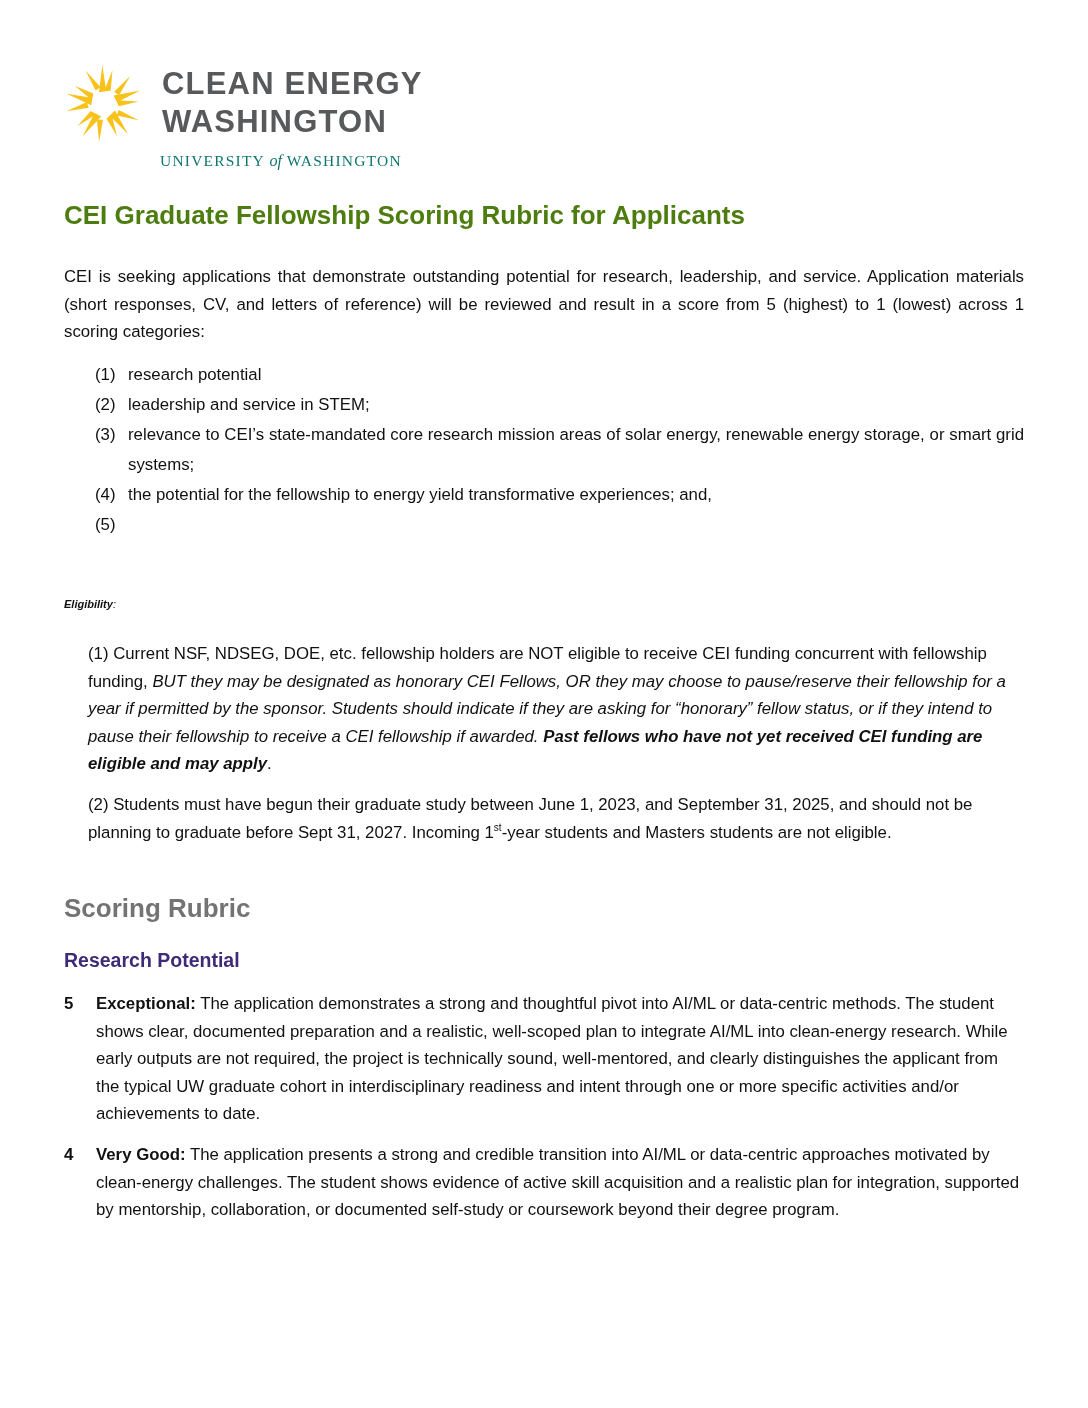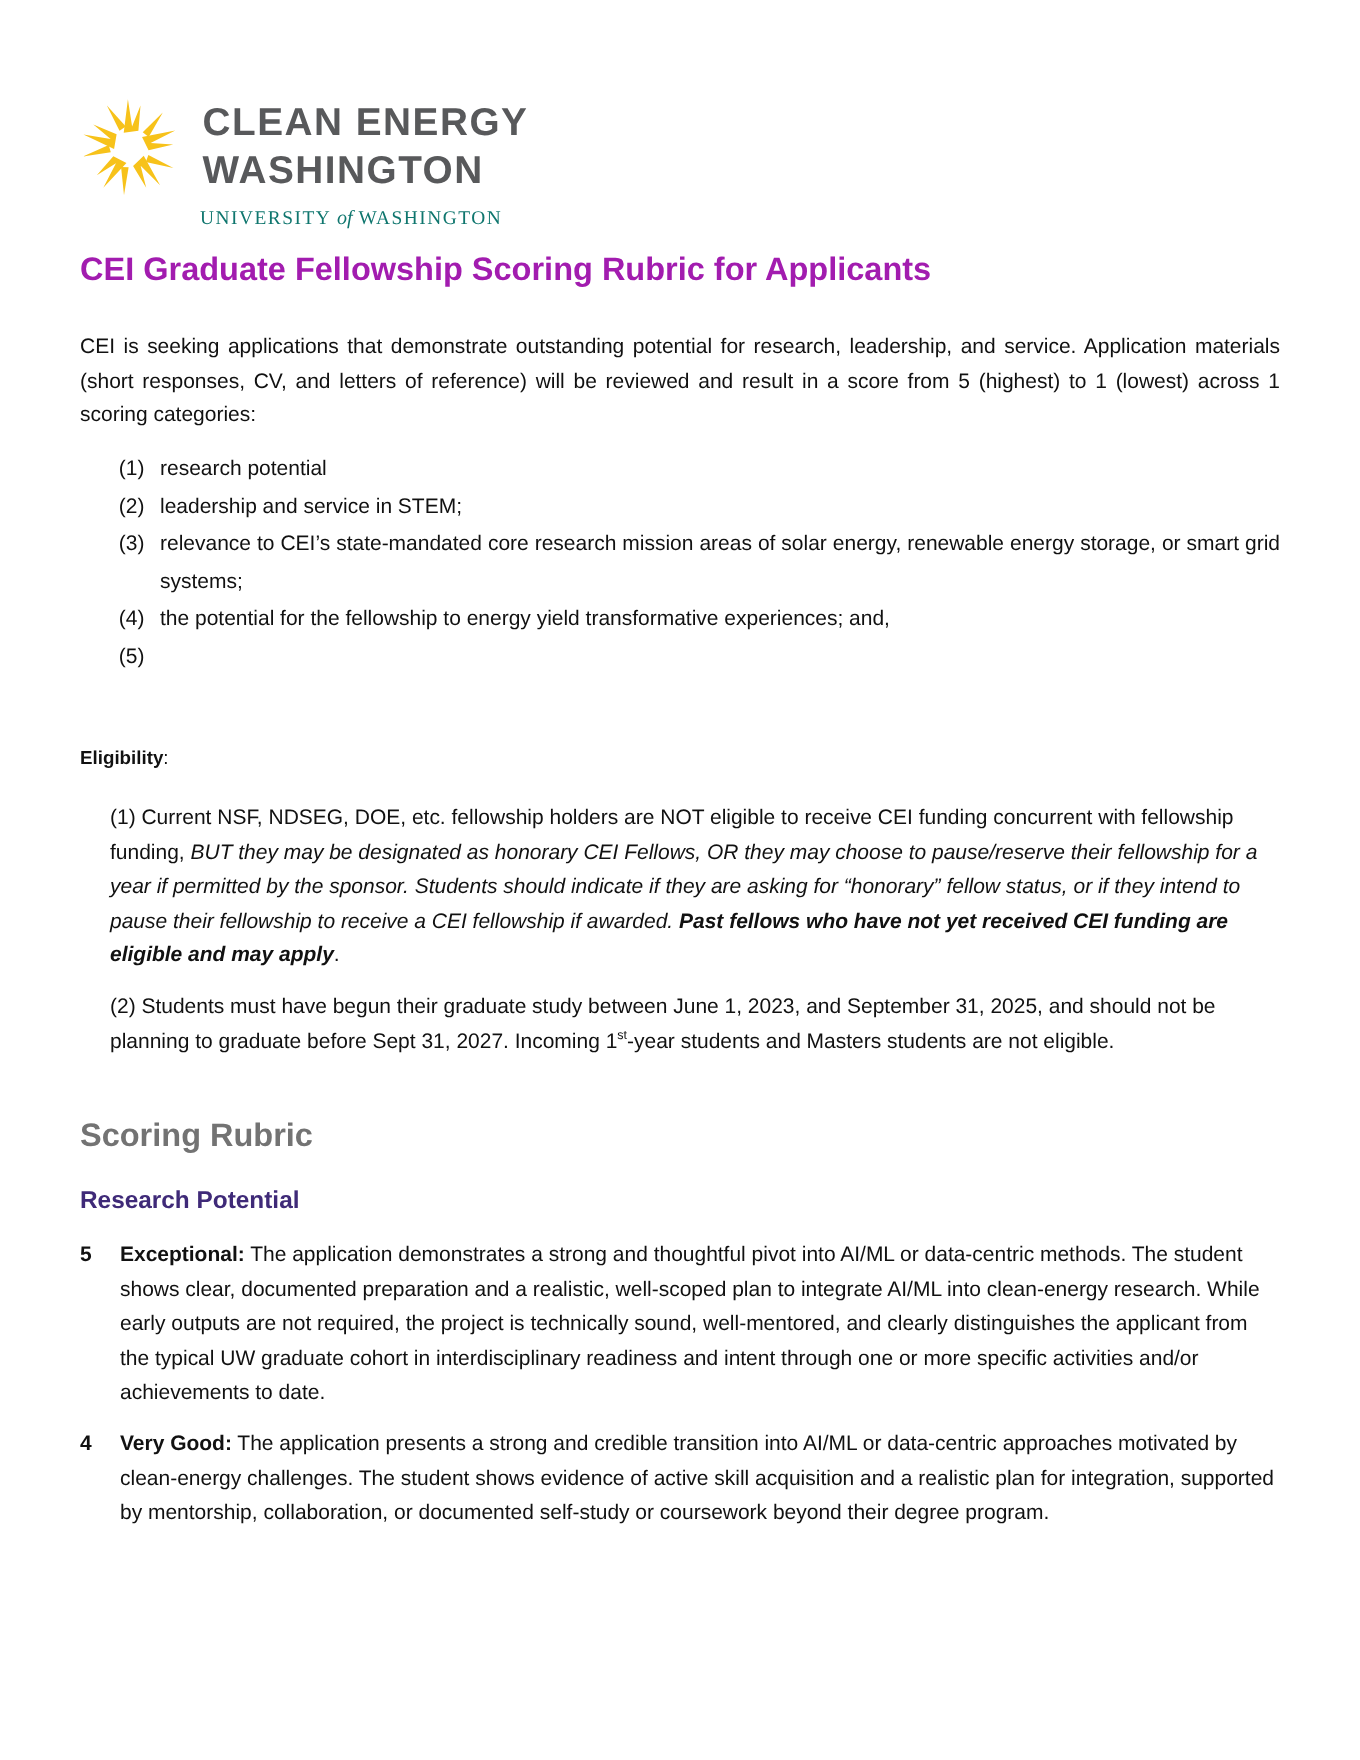--- a/index.html
+++ b/index.html
@@ -4,51 +4,51 @@
 <style>
   html, body { margin: 0; padding: 0; background: #ffffff; }
   body {
     width: 1088px; height: 1408px; position: relative; overflow: hidden;
     font-family: "Liberation Sans", "DejaVu Sans", sans-serif;
     color: #111111;
   }
   .page { position: absolute; left: 0; top: 0; width: 1088px; height: 1408px; }
 
   
-  .logo { position: absolute; left: 62px; top: 76px; width: 380px; height: 110px; text-decoration: underline; }
+  .logo { position: absolute; left: 62px; top: 62px; width: 380px; height: 110px; text-decoration: underline; }
   .logo-star { position: absolute; left: 0; top: 0; width: 84px; height: 84px; }
   .logo-line1, .logo-line2 {
     position: absolute; left: 100px; font-weight: bold; color: #58595b;
     font-size: 31px; letter-spacing: 1.2px; line-height: 32px;
   }
   .logo-line1 { top: 6px; }
   .logo-line2 { top: 44px; }
   .logo-uw {
     position: absolute; left: 98px; top: 90px; font-family: "Liberation Serif", "DejaVu Serif", serif;
     color: #0f766e; font-size: 15.5px; letter-spacing: 1.2px;
   }
   .logo-uw i { font-style: italic; letter-spacing: 0; font-size: 16px; }
 
   .title {
     position: absolute; left: 64px; top: 200px; margin: 0;
-    font-size: 26px; font-weight: bold; color: #a21caf;
+    font-size: 26px; font-weight: bold; color: #4d7c0f;
   }
 
   .para {
     position: absolute; left: 64px; width: 960px; font-size: 16.8px; line-height: 27.5px;
     text-align: justify; color: #111; margin: 0;
   }
   .intro { top: 263px; }
 
   .cat-list { position: absolute; left: 95px; top: 360px; width: 929px; margin: 0; padding: 0; list-style: none; }
   .cat-item { position: relative; padding-left: 33px; font-size: 16.8px; line-height: 30px; text-align: justify; }
   .cat-num { position: absolute; left: 0; top: 0; }
   .cat-item.last { text-align-last: justify; }
 
-  .elig-head { position: absolute; left: 64px; top: 598px; font-size: 15px; }
+  .elig-head { position: absolute; left: 64px; top: 598px; font-size: 11px; font-style: italic; }
   .elig-head b { font-weight: bold; }
 
   .elig-p { position: absolute; left: 88px; width: 940px; font-size: 16.8px; line-height: 27.5px; margin: 0; }
   .elig-1 { top: 640px; }
   .elig-2 { top: 791px; }
   .elig-p sup { font-size: 10px; line-height: 0; }
 
   .h-rubric { position: absolute; left: 64px; top: 893px; font-size: 26px; font-weight: bold; margin: 0; color: #737373; }
   .h-research { position: absolute; left: 64px; top: 949px; font-size: 19.5px; font-weight: bold; color: #3f2a78; margin: 0; }
 

